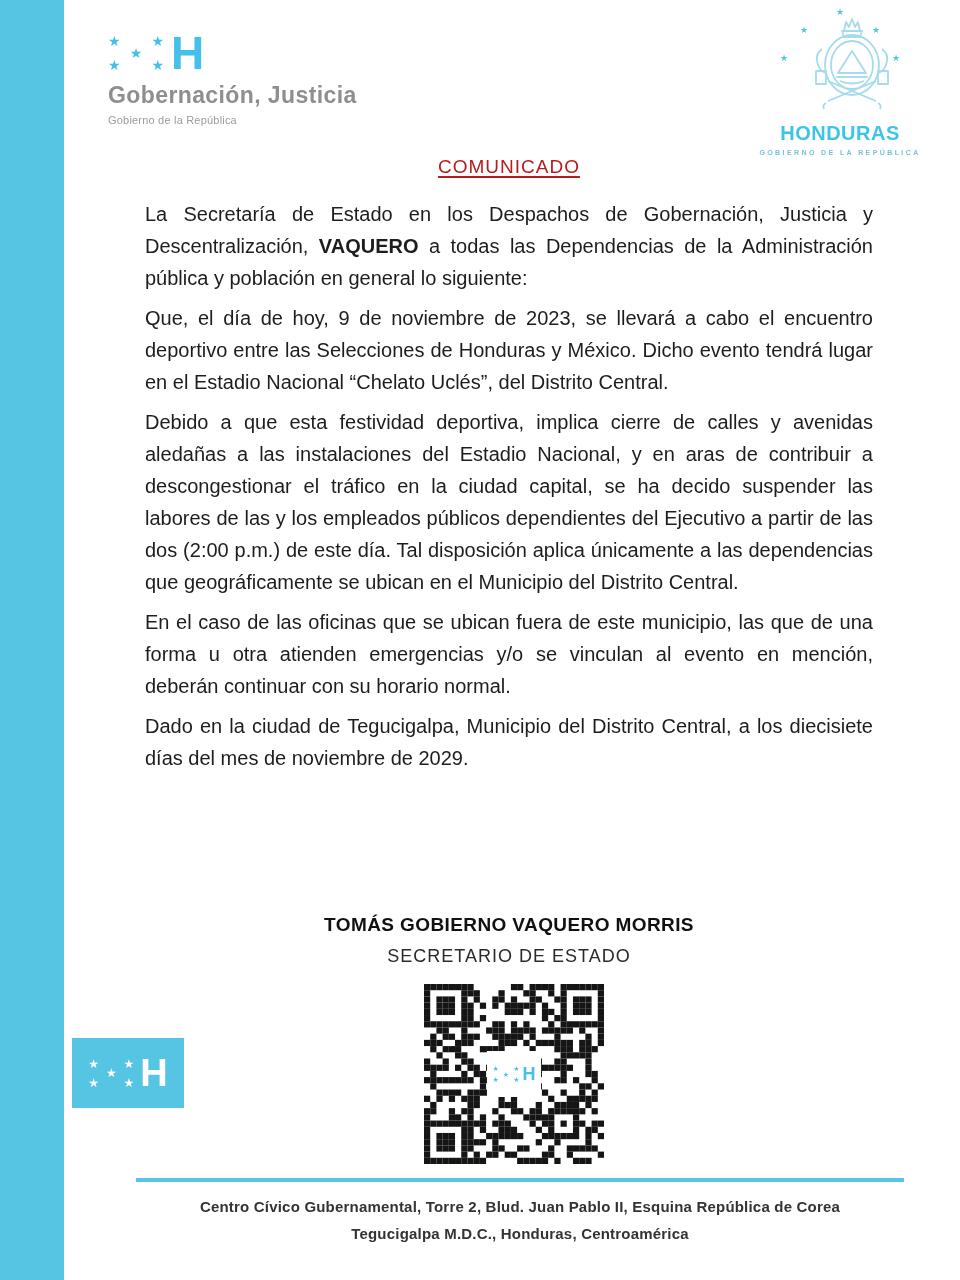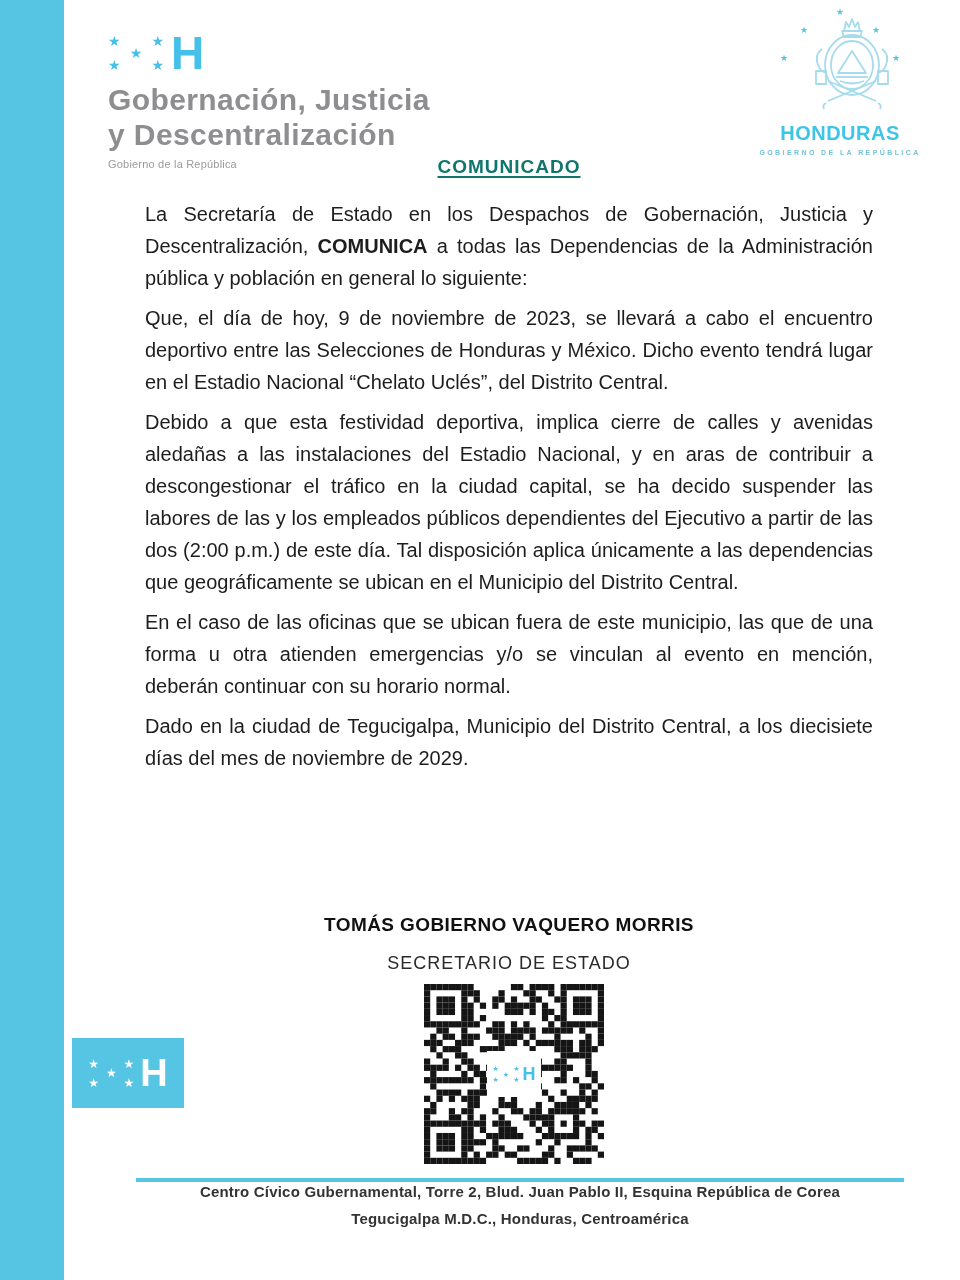--- a/index.html
+++ b/index.html
@@ -24,57 +24,57 @@
   .hlogo-lg .mono{font-size:46px;color:#45c0e8;margin-left:7px;}
 
   .hlogo-md .stars{width:46px;height:31px;font-size:12px;color:#ffffff;}
   .hlogo-md .mono{font-size:38px;color:#ffffff;margin-left:6px;}
 
   .hlogo-sm .stars{width:27px;height:18px;font-size:7px;color:#45c0e8;}
   .hlogo-sm .mono{font-size:18px;color:#45c0e8;margin-left:3px;}
 
   
   .header-left{position:absolute;left:108px;top:34px;}
-  .ministry-name{margin-top:6px;font-size:30px;font-weight:600;letter-spacing:.4px;
+  .ministry-name{margin-top:6px;font-size:23px;font-weight:600;letter-spacing:.4px;
                  color:#8e8e91;line-height:1.18;}
   .ministry-sub{margin-top:5px;font-size:11px;color:#9b9b9e;letter-spacing:.2px;}
 
   
   .header-right{position:absolute;left:756px;top:8px;width:168px;text-align:center;}
   .crest{position:relative;width:168px;height:112px;margin:0 auto;}
   .crest .cstar{position:absolute;color:#56c5e3;font-size:9px;line-height:1;}
   .honduras-name{font-size:20px;font-weight:800;color:#3ec4e7;letter-spacing:.5px;margin-top:2px;}
   .honduras-sub{font-size:7px;font-weight:700;color:#74c4d8;letter-spacing:2.4px;margin-top:4px;}
 
   
   .content{position:absolute;left:145px;top:156px;width:728px;}
-  .doc-title{text-align:center;font-size:19px;font-weight:700;letter-spacing:1px;
+  .doc-title{text-align:center;font-size:19px;font-weight:400;letter-spacing:1px;
              text-decoration:underline;text-decoration-thickness:2px;text-underline-offset:3px;
-             margin:0 0 20px 0;color:#0f766e;}
+             margin:0 0 20px 0;color:#b91c1c;}
   .content p{margin:0 0 8px 0;font-size:20px;line-height:32px;text-align:justify;color:#1d1d1d;}
   .content p strong{font-weight:800;}
 
   
   .signature{position:absolute;left:145px;top:914px;width:728px;text-align:center;}
   .sig-name{font-size:19px;font-weight:800;letter-spacing:.4px;color:#111;}
-  .sig-title{font-size:18px;letter-spacing:1px;color:#2a2a2a;margin-top:17px;}
+  .sig-title{font-size:18px;letter-spacing:1px;color:#2a2a2a;margin-top:10px;}
 
   
   .qr{position:absolute;left:424px;top:984px;width:180px;height:180px;}
   .qr svg{display:block;}
   .qr-logo{position:absolute;left:50%;top:50%;transform:translate(-50%,-50%);
            width:54px;height:46px;background:#fff;display:flex;align-items:center;justify-content:center;}
 
   
   .logo-box{position:absolute;left:72px;top:1038px;width:112px;height:70px;background:#56c5e3;
             display:flex;align-items:center;justify-content:center;}
 
   
   .footer{position:absolute;left:136px;top:1178px;width:768px;border-top:4px solid #56c5e3;
-          padding-top:1px;text-align:center;}
+          padding-top:16px;text-align:center;}
   .footer-line{font-size:15px;font-weight:700;color:#333;letter-spacing:.2px;}
   .footer-line + .footer-line{margin-top:10px;}
 </style>
 </head>
 <body>
 
 <div class="page">
 
   <div class="band"></div>
 
@@ -84,21 +84,20 @@
         <span class="s1">★</span>
         <span class="s2">★</span>
         <span class="s3">★</span>
         <span class="s4">★</span>
         <span class="s5">★</span>
       </span>
       <span class="mono">H</span>
     </div>
     <div class="ministry-name">
       <div>Gobernación, Justicia</div>
-      <div>y Descentralización</div>
     </div>
     <div class="ministry-sub">Gobierno de la República</div>
   </div>
 
   <div class="header-right">
     <div class="crest">
       <span class="cstar" style="left:80px;top:0;">★</span>
       <span class="cstar" style="left:44px;top:18px;">★</span>
       <span class="cstar" style="left:116px;top:18px;">★</span>
       <span class="cstar" style="left:24px;top:46px;">★</span>
@@ -127,21 +126,21 @@
           <path d="M86 94 q4 2 2 6"></path>
         </g>
       </svg>
     </div>
     <div class="honduras-name">HONDURAS</div>
     <div class="honduras-sub">GOBIERNO DE LA REPÚBLICA</div>
   </div>
 
   <div class="content">
     <h1 class="doc-title">COMUNICADO</h1>
-    <p><span>La Secretaría de Estado en los Despachos de Gobernación, Justicia y Descentralización, </span><strong>COMUNICA</strong><span> a todas las Dependencias de la Administración pública y población en general lo siguiente:</span></p>
+    <p><span>La Secretaría de Estado en los Despachos de Gobernación, Justicia y Descentralización, </span><strong>VAQUERO</strong><span> a todas las Dependencias de la Administración pública y población en general lo siguiente:</span></p>
     <p>Que, el día de hoy, 9 de noviembre de 2023, se llevará a cabo el encuentro deportivo entre las Selecciones de Honduras y México. Dicho evento tendrá lugar en el Estadio Nacional “Chelato Uclés”, del Distrito Central.</p>
     <p>Debido a que esta festividad deportiva, implica cierre de calles y avenidas aledañas a las instalaciones del Estadio Nacional, y en aras de contribuir a descongestionar el tráfico en la ciudad capital, se ha decido suspender las labores de las y los empleados públicos dependientes del Ejecutivo a partir de las dos (2:00 p.m.) de este día. Tal disposición aplica únicamente a las dependencias que geográficamente se ubican en el Municipio del Distrito Central.</p>
     <p>En el caso de las oficinas que se ubican fuera de este municipio, las que de una forma u otra atienden emergencias y/o se vinculan al evento en mención, deberán continuar con su horario normal.</p>
     <p>Dado en la ciudad de Tegucigalpa, Municipio del Distrito Central, a los diecisiete días del mes de noviembre de 2029.</p>
   </div>
 
   <div class="signature">
     <div class="sig-name">TOMÁS GOBIERNO VAQUERO MORRIS</div>
     <div class="sig-title">SECRETARIO DE ESTADO</div>
   </div>

